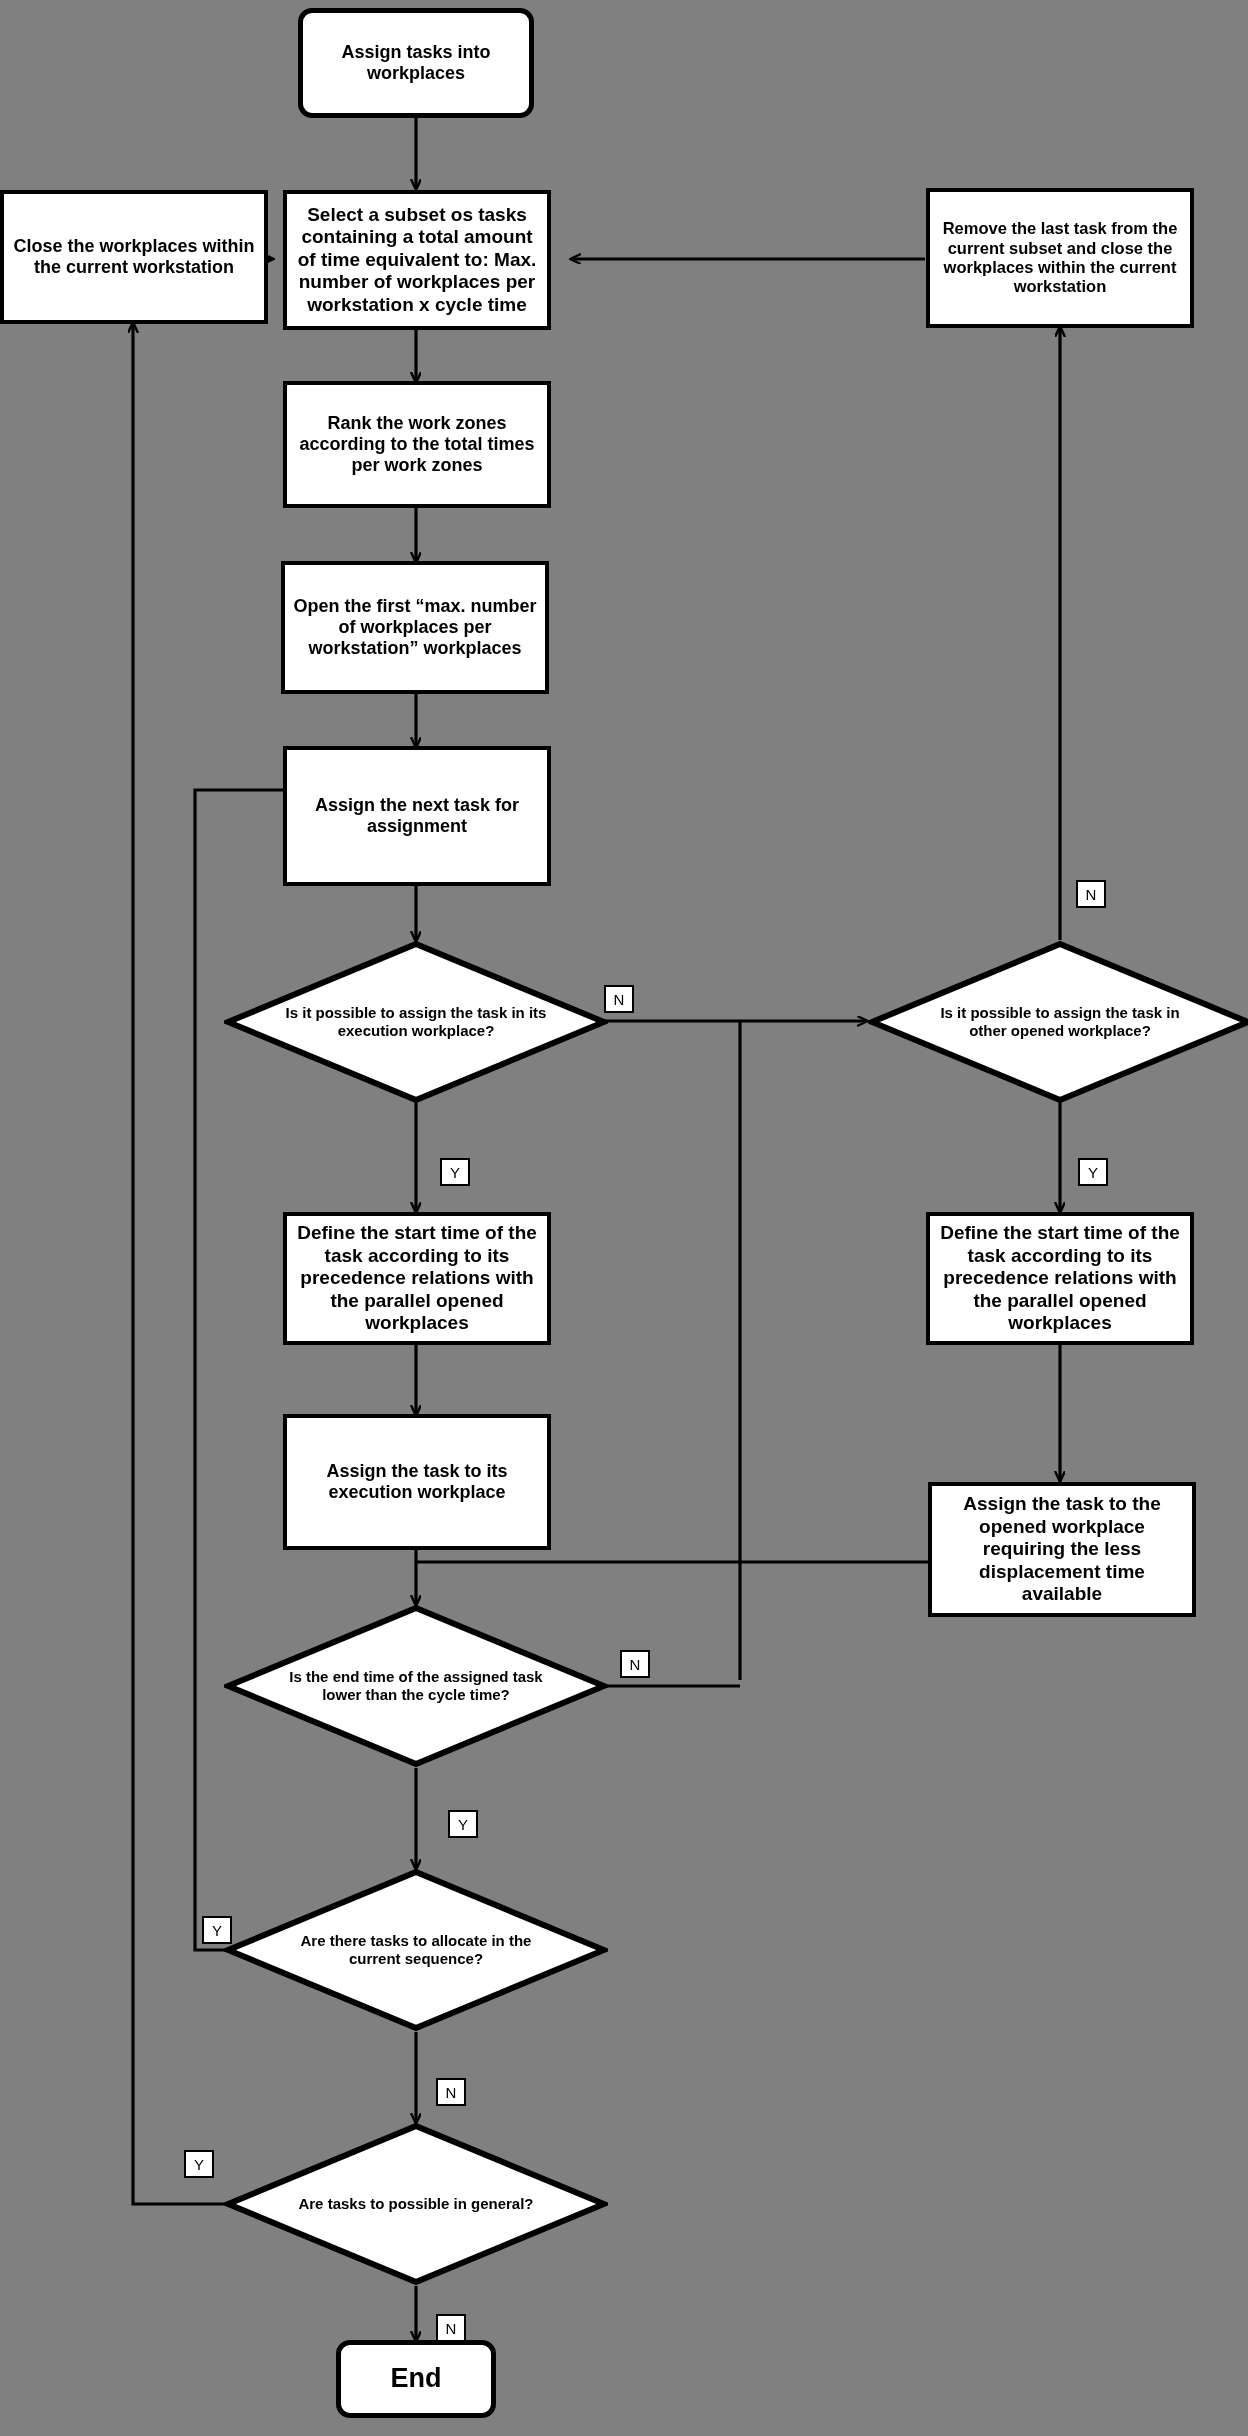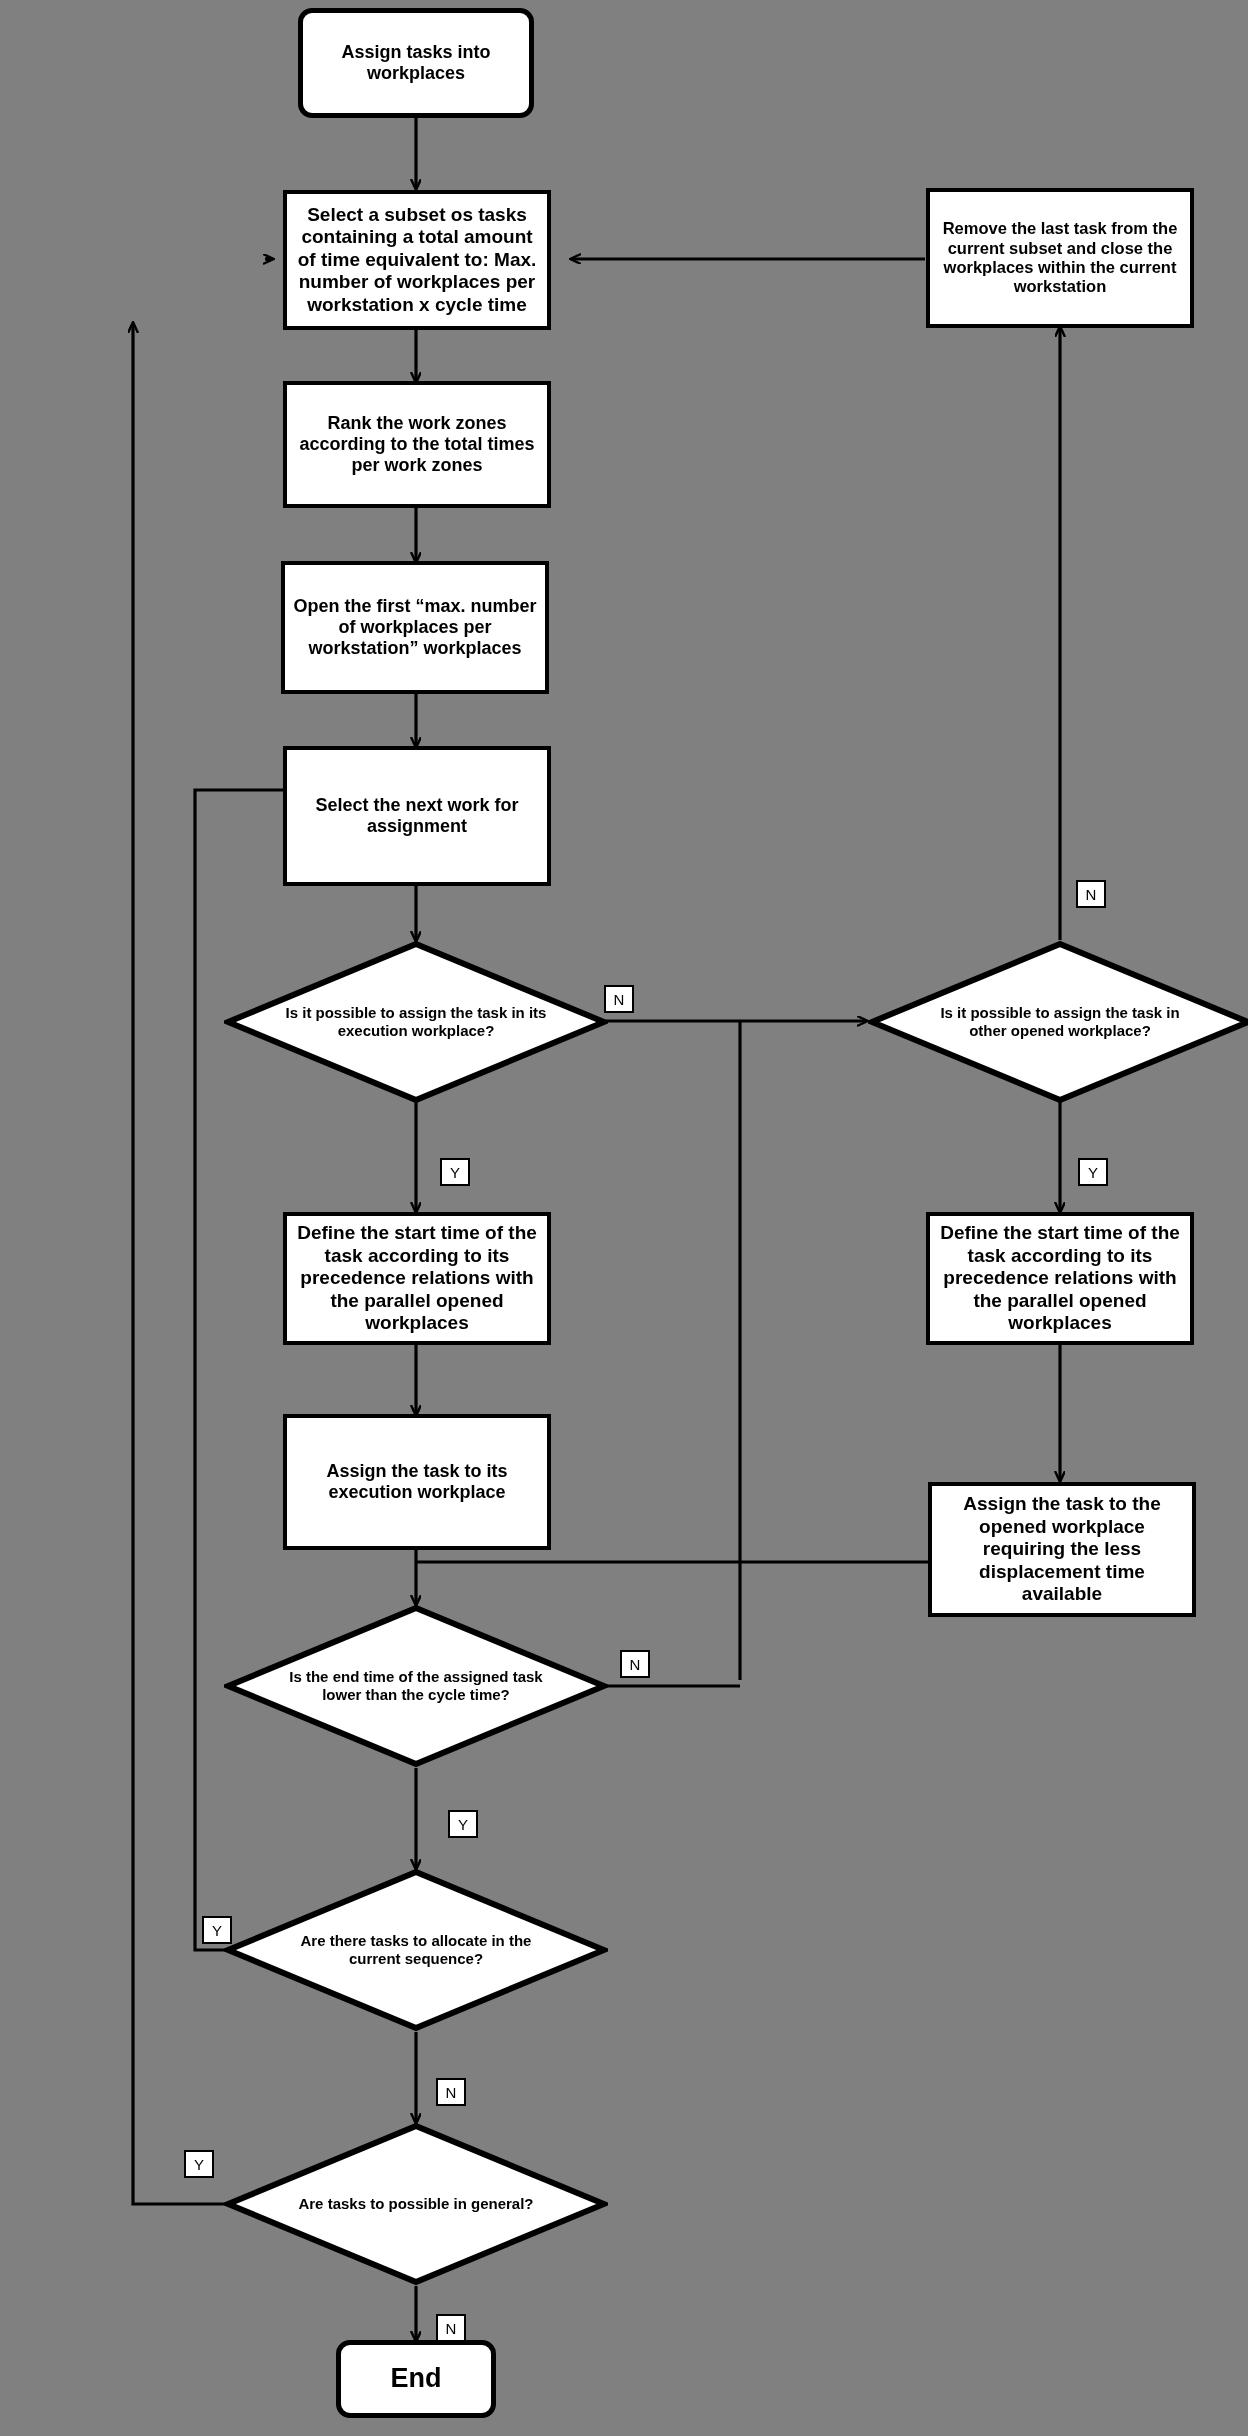--- a/index.html
+++ b/index.html
@@ -91,39 +91,42 @@
       <path d="M264,2204 L133,2204 L133,324" marker-end="url(#ah)"></path>
 
       <path d="M416,2286 L416,2340" marker-end="url(#ah)"></path>
     </g>
   </svg>
 
   <div class="node term mid" style="left:298px;top:8px;width:236px;height:110px;">
     <span>Assign tasks into workplaces</span>
   </div>
 
+  <div class="node proc mid" style="left:0px;top:190px;width:268px;height:134px;">
+    <span>Close the workplaces within the current workstation</span>
+  </div>
 
   <div class="node proc tiny" style="left:283px;top:190px;width:268px;height:140px;padding:4px 8px;">
     <span>Select a subset os tasks containing a total amount of time equivalent to: Max. number of workplaces per workstation x cycle time</span>
   </div>
 
   <div class="node proc small" style="left:926px;top:188px;width:268px;height:140px;padding:4px 6px;">
     <span>Remove the last task from the current subset and close the workplaces within the current workstation</span>
   </div>
 
   <div class="node proc mid" style="left:283px;top:381px;width:268px;height:127px;padding:4px 10px;">
     <span>Rank the work zones according to the total times per work zones</span>
   </div>
 
   <div class="node proc mid" style="left:281px;top:561px;width:268px;height:133px;padding:4px 8px;">
     <span>Open the first “max. number of workplaces per workstation” workplaces</span>
   </div>
 
   <div class="node proc mid" style="left:283px;top:746px;width:268px;height:140px;">
-    <span>Select the next work for assignment</span>
+    <span>Assign the next task for assignment</span>
   </div>
 
   <div class="dia" style="left:224px;top:940px;width:384px;height:164px;">
     <svg class="shape" viewBox="0 0 384 164" xmlns="http://www.w3.org/2000/svg">
       <polygon points="192,4 380,82 192,160 4,82" fill="#fff" stroke="#000" stroke-width="6"></polygon>
     </svg>
     <div class="txt">Is it possible to assign the task in its execution workplace?</div>
   </div>
 
   <div class="dia" style="left:868px;top:940px;width:384px;height:164px;">

